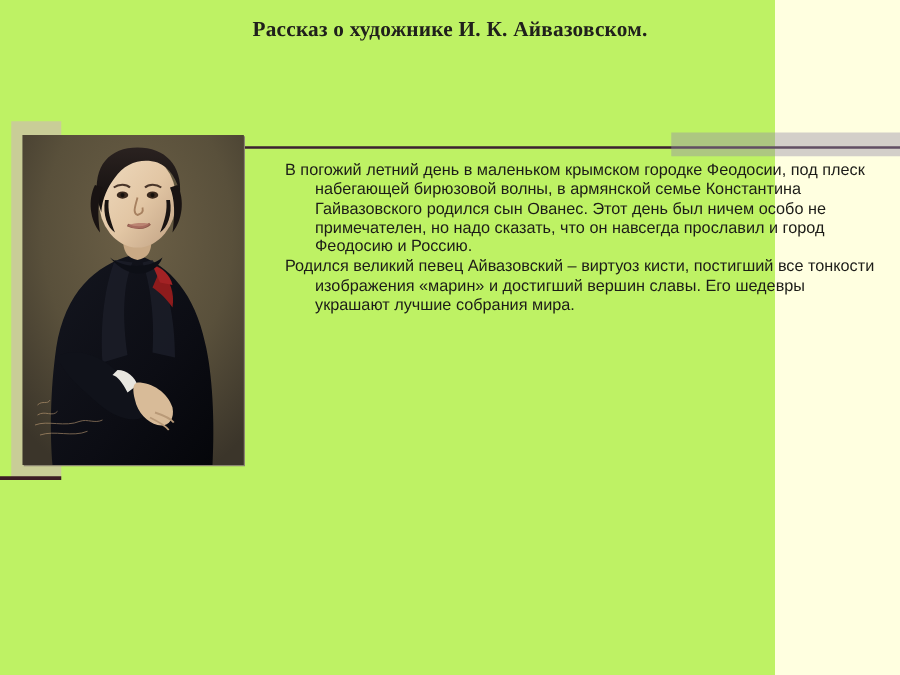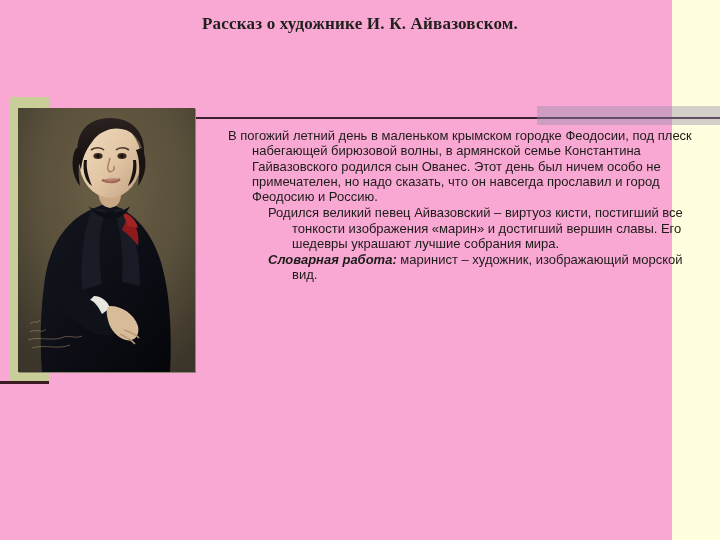--- a/index.html
+++ b/index.html
@@ -11,23 +11,23 @@
     height: 540px;
     background: #FFFFE0;
     font-family: "Liberation Sans", sans-serif;
     overflow: hidden;
     position: relative;
   }
 
   .slide {
     position: absolute;
     left: 0; top: 0;
-    width: 672px;
+    width: 620px;
     height: 540px;
-    background: #f9a8d4;
+    background: #bef264;
   }
 
   
   .title {
     position: absolute;
     left: 0;
     top: 14px;
     width: 720px;
     text-align: center;
     font-family: "Liberation Serif", "DejaVu Serif", serif;
@@ -99,21 +99,21 @@
     width: 478px;
     font-size: 13px;
     line-height: 1.175;
     color: #1C1C18;
   }
   .para {
     margin: 0 0 0 0;
     padding-left: 24px;
     text-indent: -24px;
   }
-  .para + .para { margin-top: 1px; margin-left: 40px; }
+  .para + .para { margin-top: 1px; }
   .vocab-label {
     font-weight: bold;
     font-style: italic;
   }
 </style>
 </head>
 <body>
 
 <div class="slide">
 
@@ -197,16 +197,15 @@
         <path d="M12 224 C18 220 24 226 28 221"></path>
         <path d="M10 232 C20 228 34 234 46 229 C52 227 58 231 64 228"></path>
         <path d="M14 240 C26 236 40 242 52 237"></path>
       </g>
     </svg>
   </div>
 
   <div class="textblock">
     <p class="para">В погожий летний день в маленьком крымском городке Феодосии, под плеск набегающей бирюзовой волны, в армянской семье Константина Гайвазовского родился сын Ованес. Этот день был ничем особо не примечателен, но надо сказать, что он навсегда прославил и город Феодосию и Россию.</p>
     <p class="para">Родился великий певец Айвазовский – виртуоз кисти, постигший все тонкости изображения «марин» и достигший вершин славы. Его шедевры украшают лучшие собрания мира.</p>
-    <p class="para"><span class="vocab-label">Словарная работа:</span><span> маринист – художник, изображающий морской вид.</span></p>
   </div>
 
 </div>
 
 </body></html>

